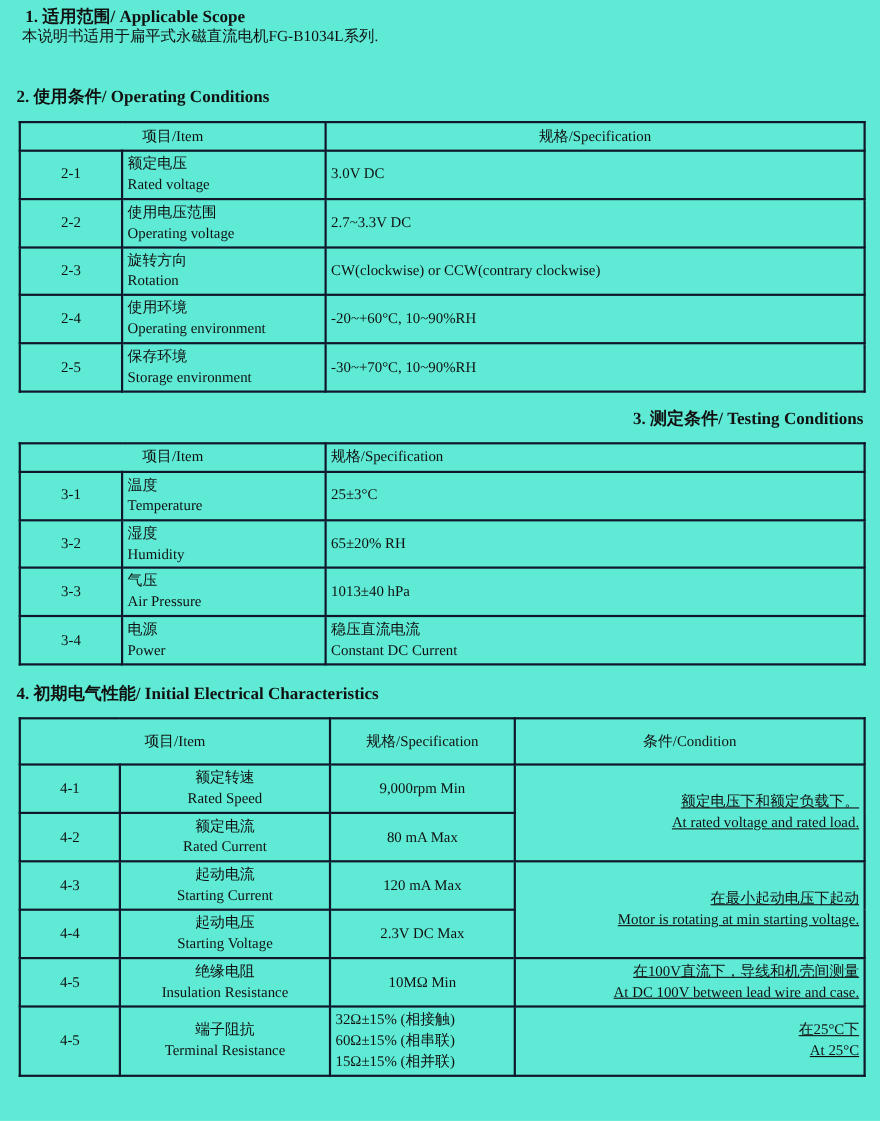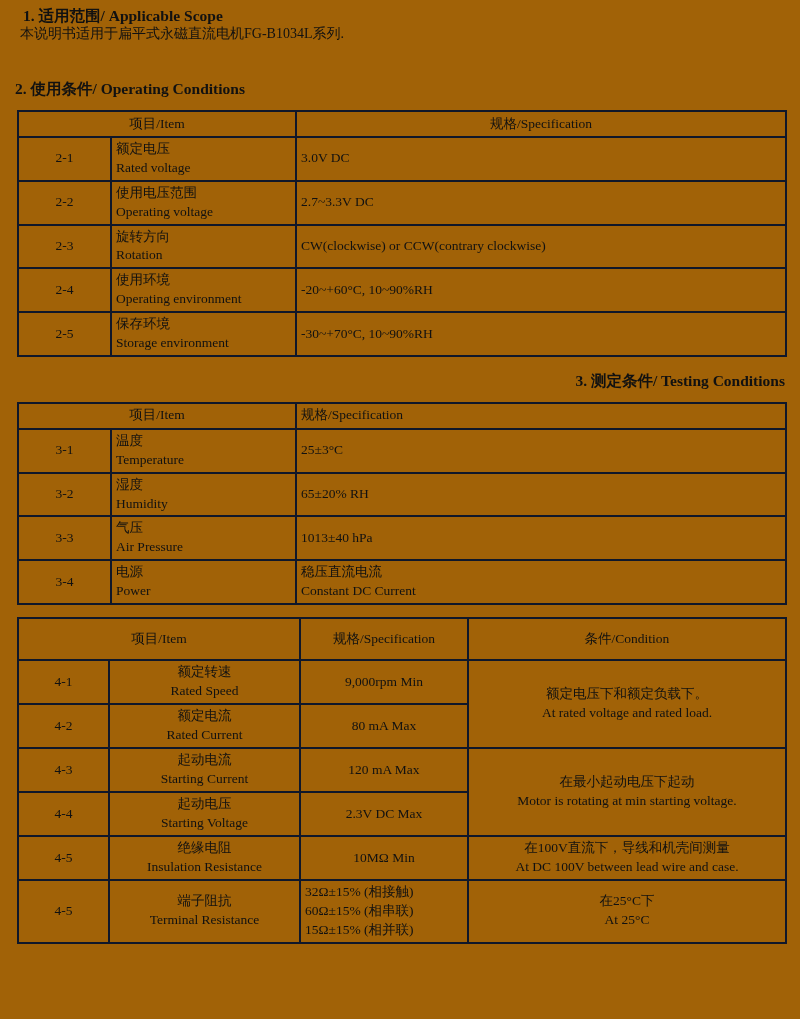--- a/index.html
+++ b/index.html
@@ -1,20 +1,20 @@
 <!DOCTYPE html>
 <html><head>
 <meta charset="utf-8">
 <style>
   * { box-sizing: border-box; }
   html, body { margin: 0; padding: 0; background: #ffffff; }
   .page {
     width: 800px;
     height: 1019px;
-    background: #a16207;
+    background: #5eead4;
     color: #111111;
     font-family: "Liberation Serif", "DejaVu Serif", serif;
     overflow: hidden;
     padding: 4px 15px 0 15px;
   }
   .sec-heading {
     font-size: 15.5px;
     font-weight: bold;
     margin: 0;
     padding: 0;
@@ -55,21 +55,21 @@
 
   td.hdr { text-align: center; height: 26px; }
   td.hdr-left { text-align: left; padding-left: 12px; height: 26px; }
   .t4 td.hdr, .t4 td.hdr-left { height: 42px; }
 
   td.c-no   { text-align: center; border-radius: 15px; }
   td.c-name { text-align: left; padding-left: 12px; }
   td.c-name-center { text-align: center; }
   td.c-spec { text-align: left; padding-left: 12px; }
   td.c-spec-center { text-align: center; }
-  td.c-cond { text-align: center; padding-left: 12px; }
+  td.c-cond { text-align: right; padding-left: 12px; text-decoration: underline; }
 
   .t23 tr.data td { height: 43px; }
   .t4  tr.data td { height: 44px; }
   .t4  tr.tall td { height: 60px; }
 </style>
 </head>
 <body>
 
 <div class="page">
 
@@ -174,20 +174,21 @@
         <div>Power</div>
       </td>
       <td class="c-spec">
         <div>稳压直流电流</div>
         <div>Constant DC Current</div>
       </td>
     </tr>
   </tbody>
     </table>
 
+  <div class="sec-heading heading-4">4. 初期电气性能/ Initial Electrical Characteristics</div>
   <table class="spec-table t4">
     <colgroup>
         <col class="col-no">
         <col class="col-name">
         <col class="col-spec">
         <col class="col-cond">
       </colgroup>
     <tbody>
         <tr>
       <td class="hdr" colspan="2">项目/Item</td>

